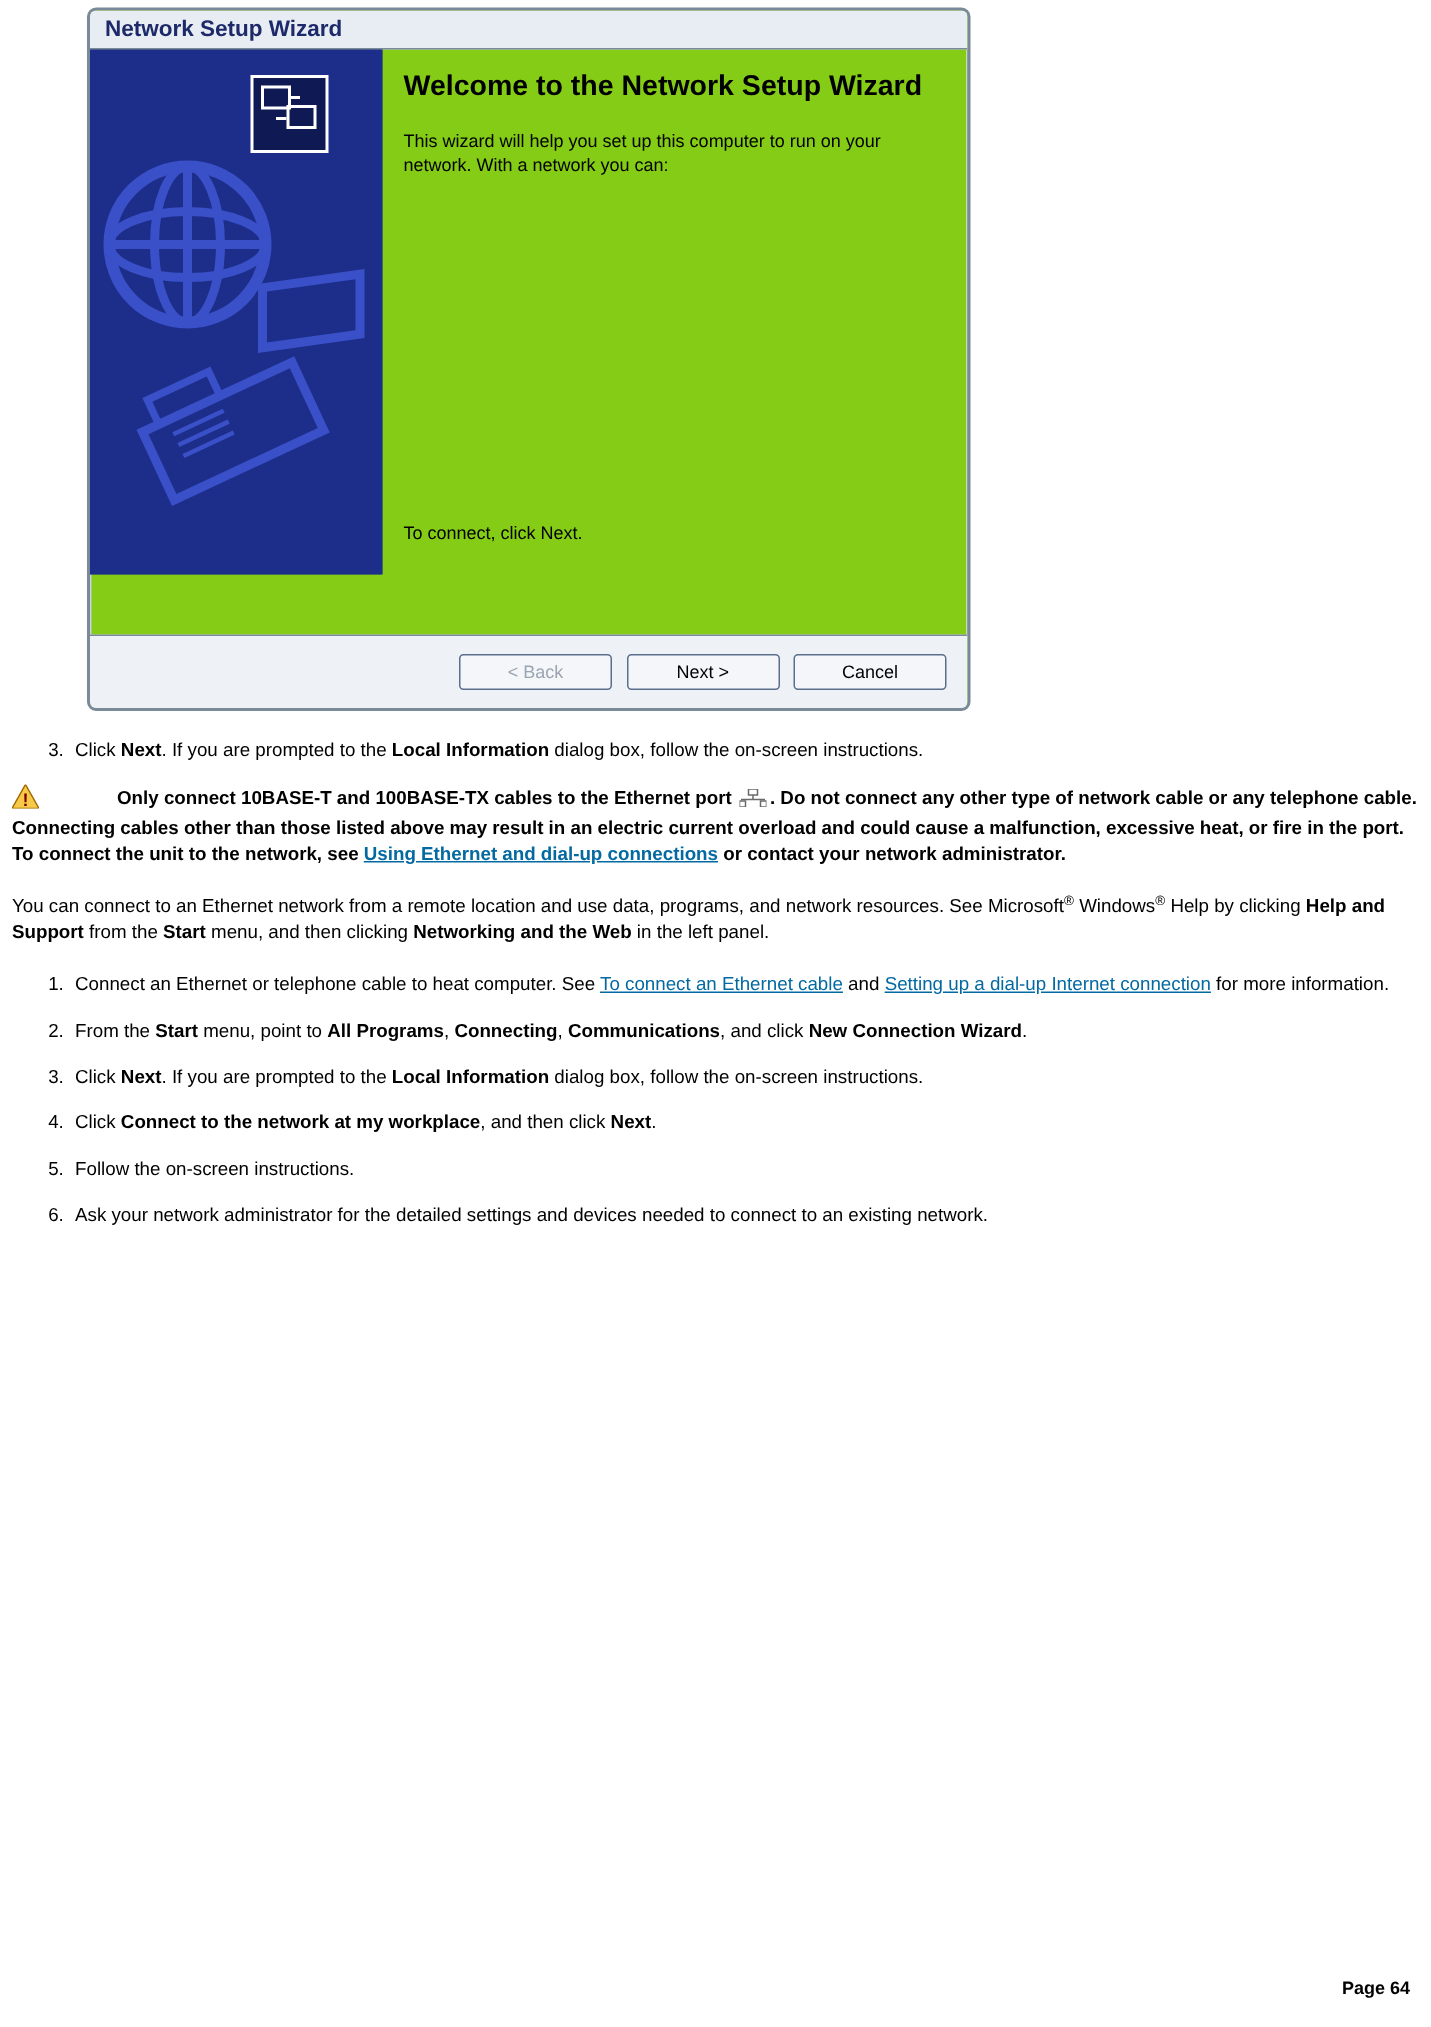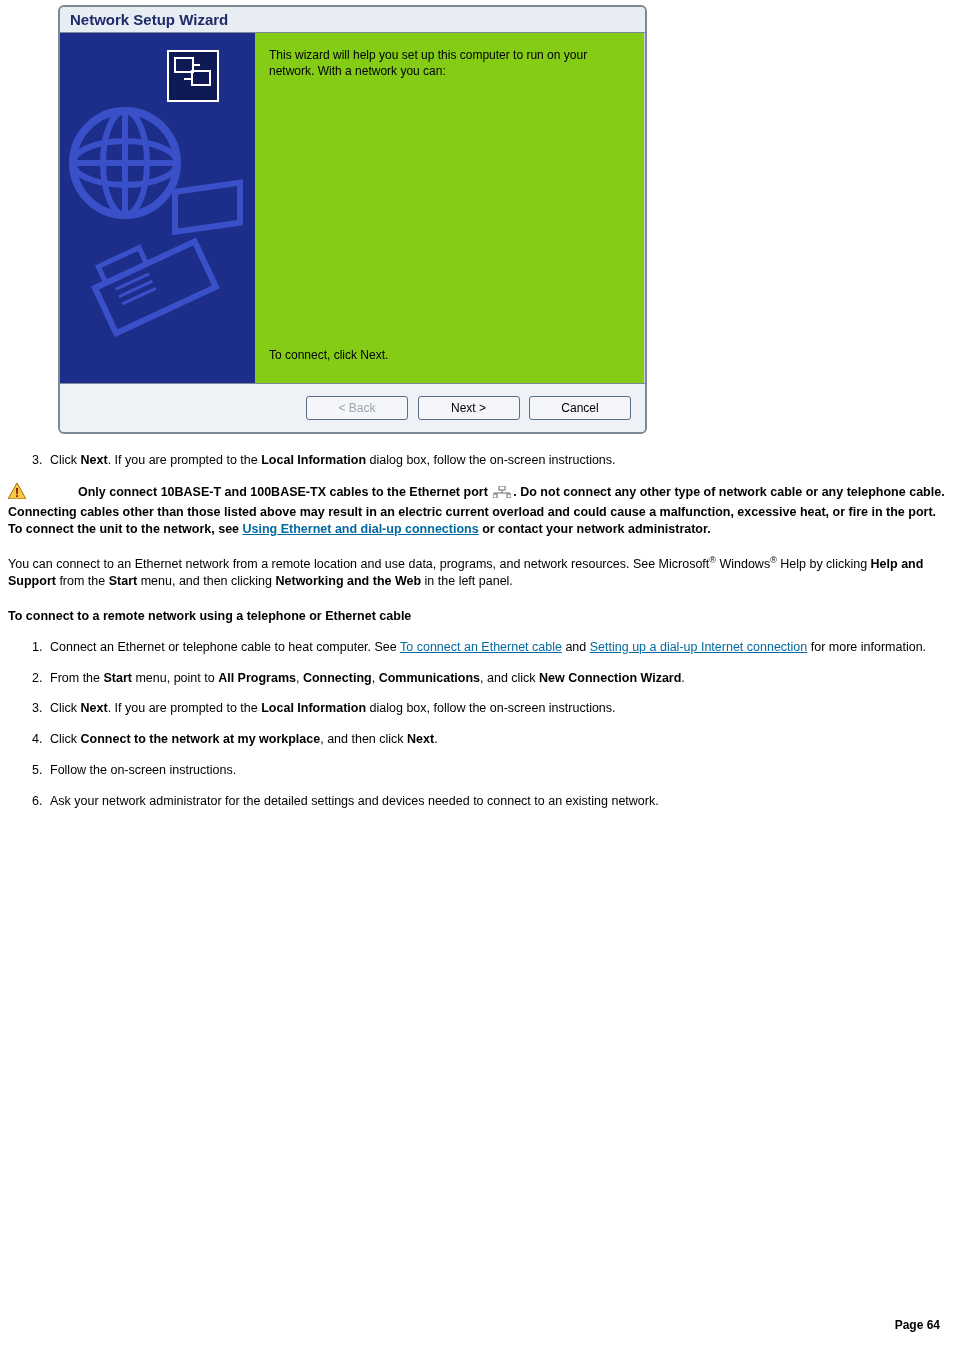--- a/index.html
+++ b/index.html
@@ -56,20 +56,21 @@
   }
   .mainpane p { margin: 0 0 10px 0; }
   .mainpane ul { margin: 2px 0 10px 0; padding-left: 18px; }
   .mainpane li { margin: 0; }
   .spacer { flex: 1; }
   .btnrow {
     border-top: 1px solid #7a8a99;
     background: #eef2f6;
     padding: 12px 14px;
     text-align: right;
+    margin-top: 40px;
   }
   .wbtn {
     display: inline-block;
     min-width: 80px;
     padding: 3px 10px;
     margin-left: 6px;
     font-family: Tahoma, sans-serif;
     font-size: 12px;
     text-align: center;
     background: #f4f6f9;
@@ -129,20 +130,21 @@
         <g transform="translate(35,255) rotate(-25)">
           <rect x="0" y="0" width="110" height="50" fill="none" stroke="#3a50c8" stroke-width="6"></rect>
           <rect x="12" y="-18" width="45" height="18" fill="none" stroke="#3a50c8" stroke-width="5"></rect>
           <line x1="18" y1="10" x2="55" y2="10" stroke="#3a50c8" stroke-width="3"></line>
           <line x1="18" y1="18" x2="55" y2="18" stroke="#3a50c8" stroke-width="3"></line>
           <line x1="18" y1="26" x2="55" y2="26" stroke="#3a50c8" stroke-width="3"></line>
         </g>
       </svg>
     </div>
     <div class="mainpane">
+      <h1>Welcome to the Network Setup Wizard</h1>
       <p>This wizard will help you set up this computer to run on your network. With a network you can:</p>
       <div class="spacer"></div>
       <p>To connect, click Next.</p>
     </div>
   </div>
   <div class="btnrow">
     <span class="wbtn disabled">&lt; Back</span>
     <span class="wbtn">Next &gt;</span>
     <span class="wbtn">Cancel</span>
   </div>
@@ -168,21 +170,20 @@
           <line x1="1" y1="7" x2="17" y2="7" stroke="#6a6a6a"></line>
           <rect x="0" y="8" width="4" height="4" fill="none" stroke="#6a6a6a"></rect>
           <rect x="14" y="8" width="4" height="4" fill="none" stroke="#6a6a6a"></rect>
         </svg></span><span>. Do not connect any other type of network cable or any telephone cable. Connecting cables other than those listed above may result in an electric current overload and could cause a malfunction, excessive heat, or fire in the port. To connect the unit to the network, see </span><a href="#">Using Ethernet and dial-up connections</a><span> or contact your network administrator.</span>
   </div>
 
   <p class="para">
     <span>You can connect to an Ethernet network from a remote location and use data, programs, and network resources. See Microsoft</span><span class="reg">®</span><span> Windows</span><span class="reg">®</span><span> Help by clicking </span><b>Help and Support</b><span> from the </span><b>Start</b><span> menu, and then clicking </span><b>Networking and the Web</b><span> in the left panel.</span>
   </p>
 
-  <div class="sect-h">To connect to a remote network using a telephone or Ethernet cable</div>
 
   <ol>
     <li>
       <span>Connect an Ethernet or telephone cable to heat computer. See </span><a href="#">To connect an Ethernet cable</a><span> and </span><a href="#">Setting up a dial-up Internet connection</a><span> for more information.</span>
     </li>
     <li>
       <span>From the </span><b>Start</b><span> menu, point to </span><b>All Programs</b><span>, </span><b>Connecting</b><span>, </span><b>Communications</b><span>, and click </span><b>New Connection Wizard</b><span>.</span>
     </li>
     <li>
       <span>Click </span><b>Next</b><span>. If you are prompted to the </span><b>Local Information</b><span> dialog box, follow the on-screen instructions.</span>

